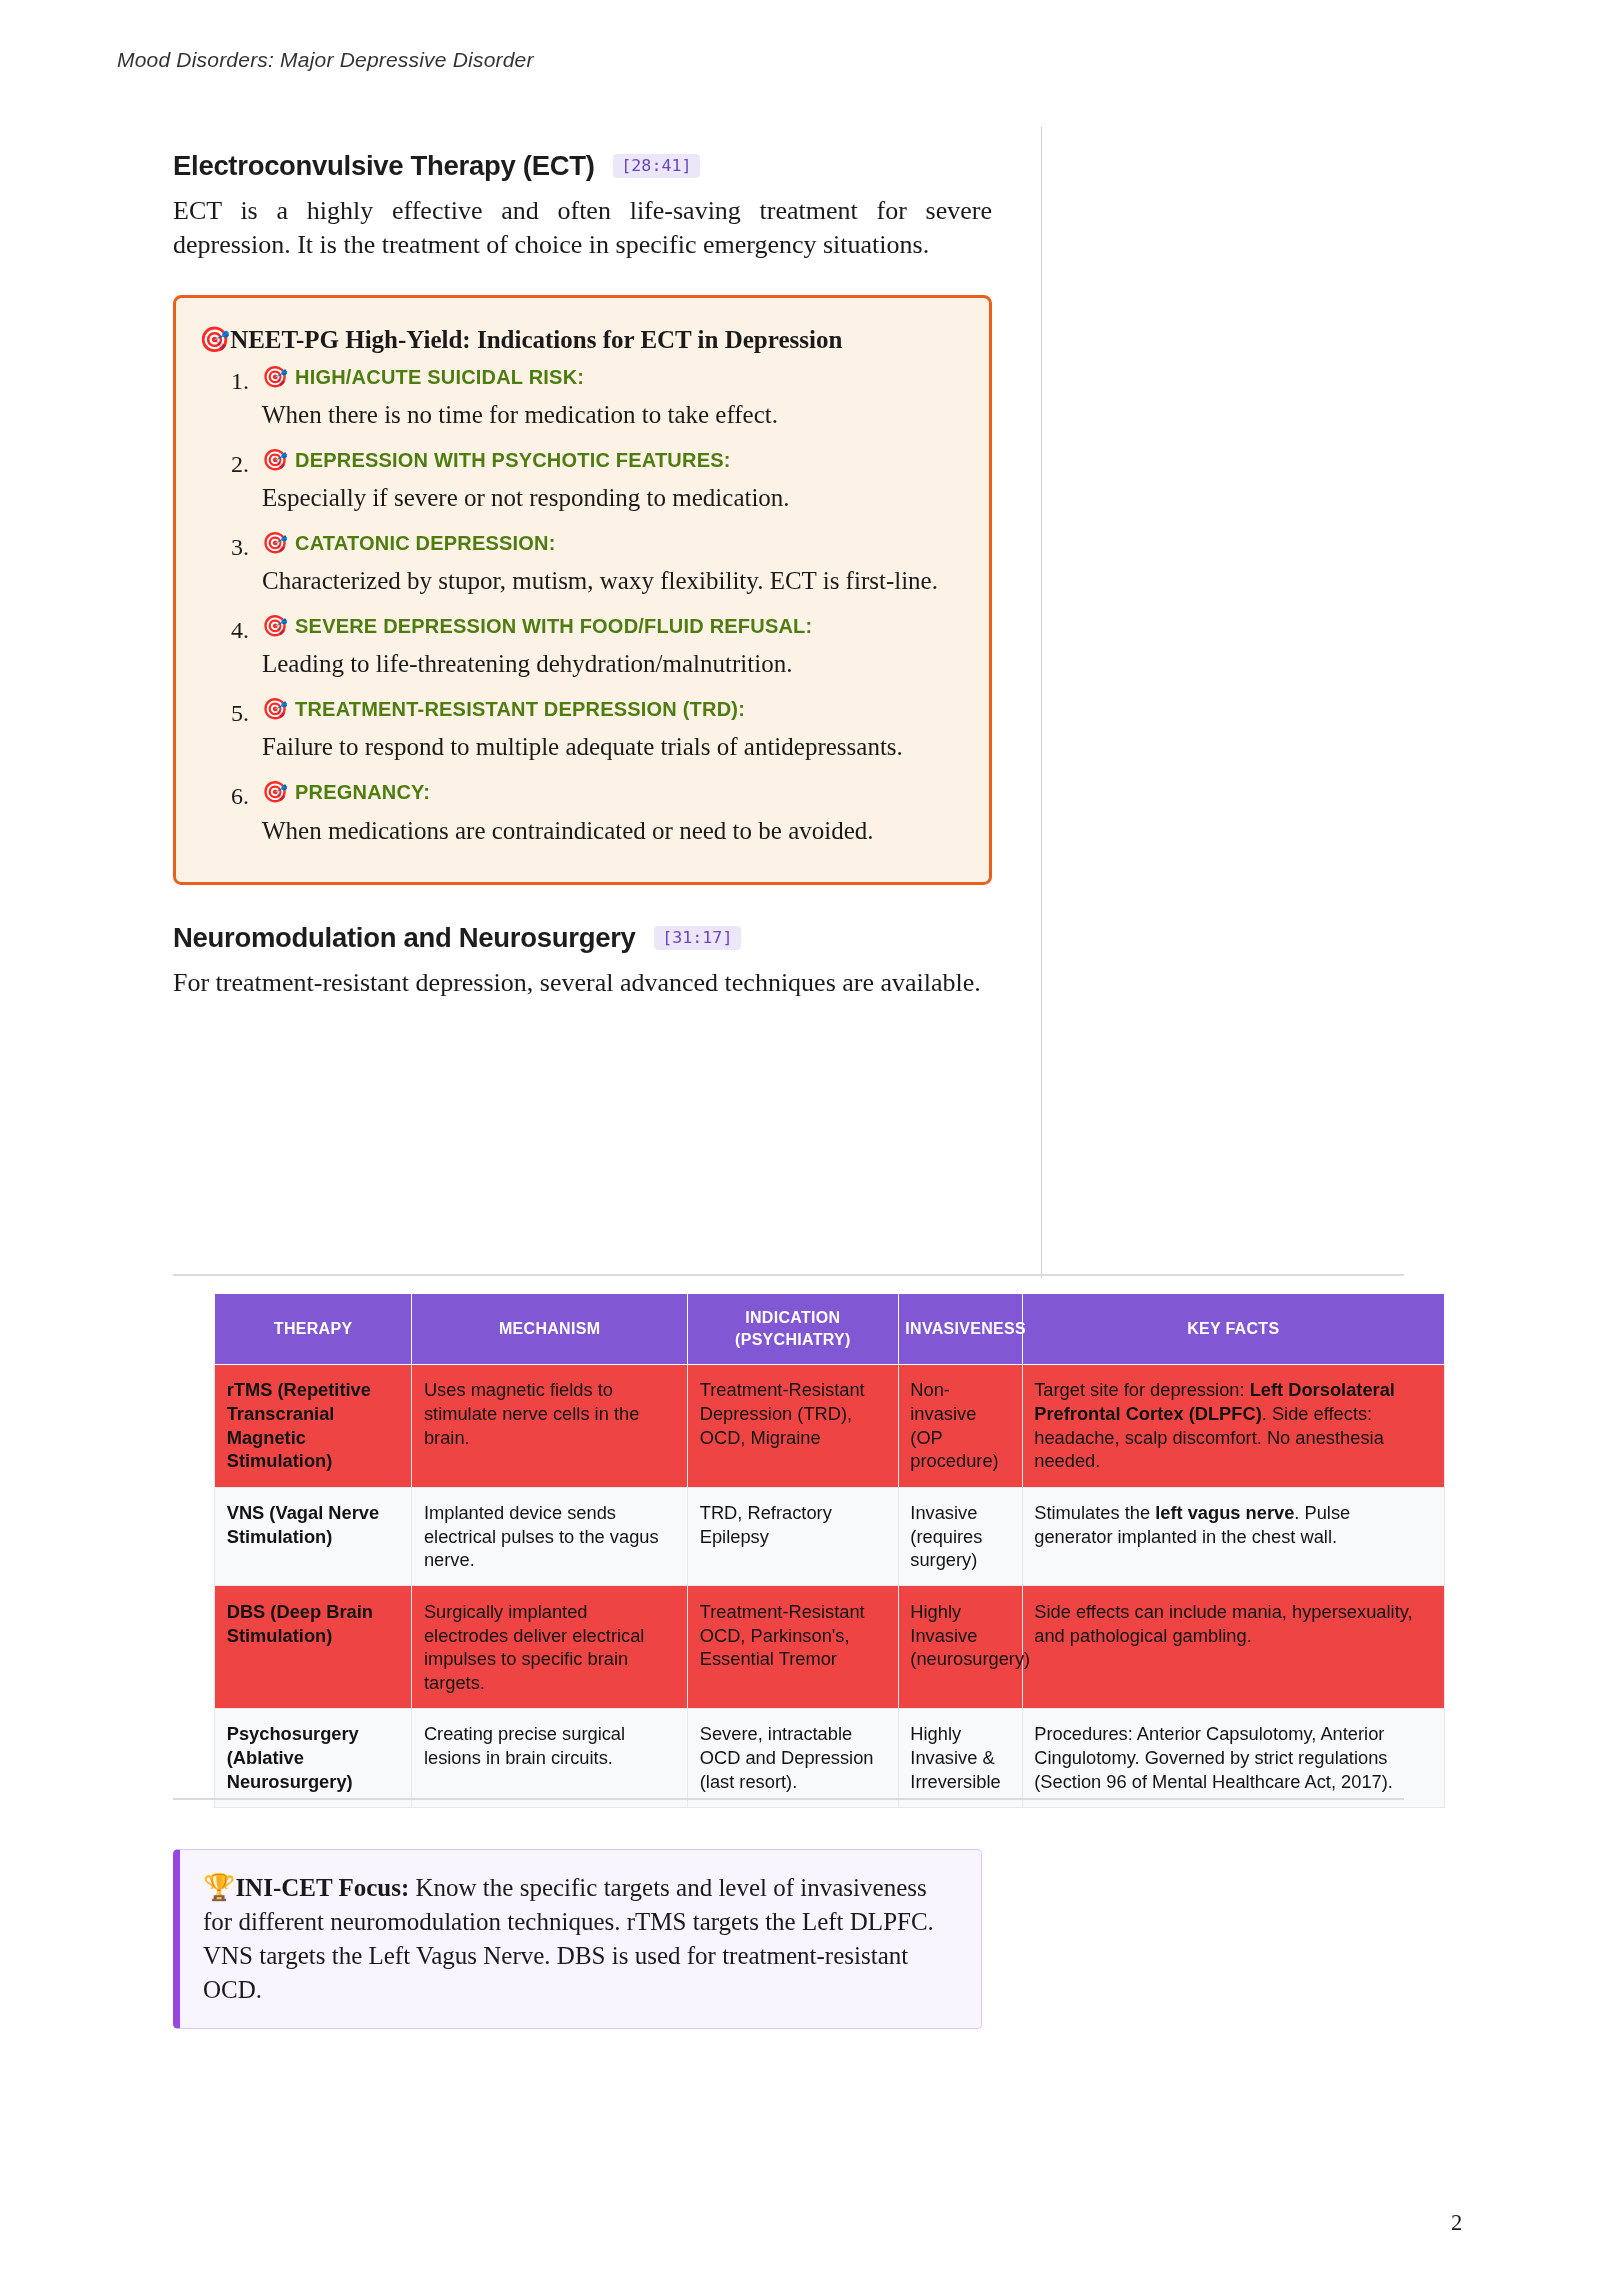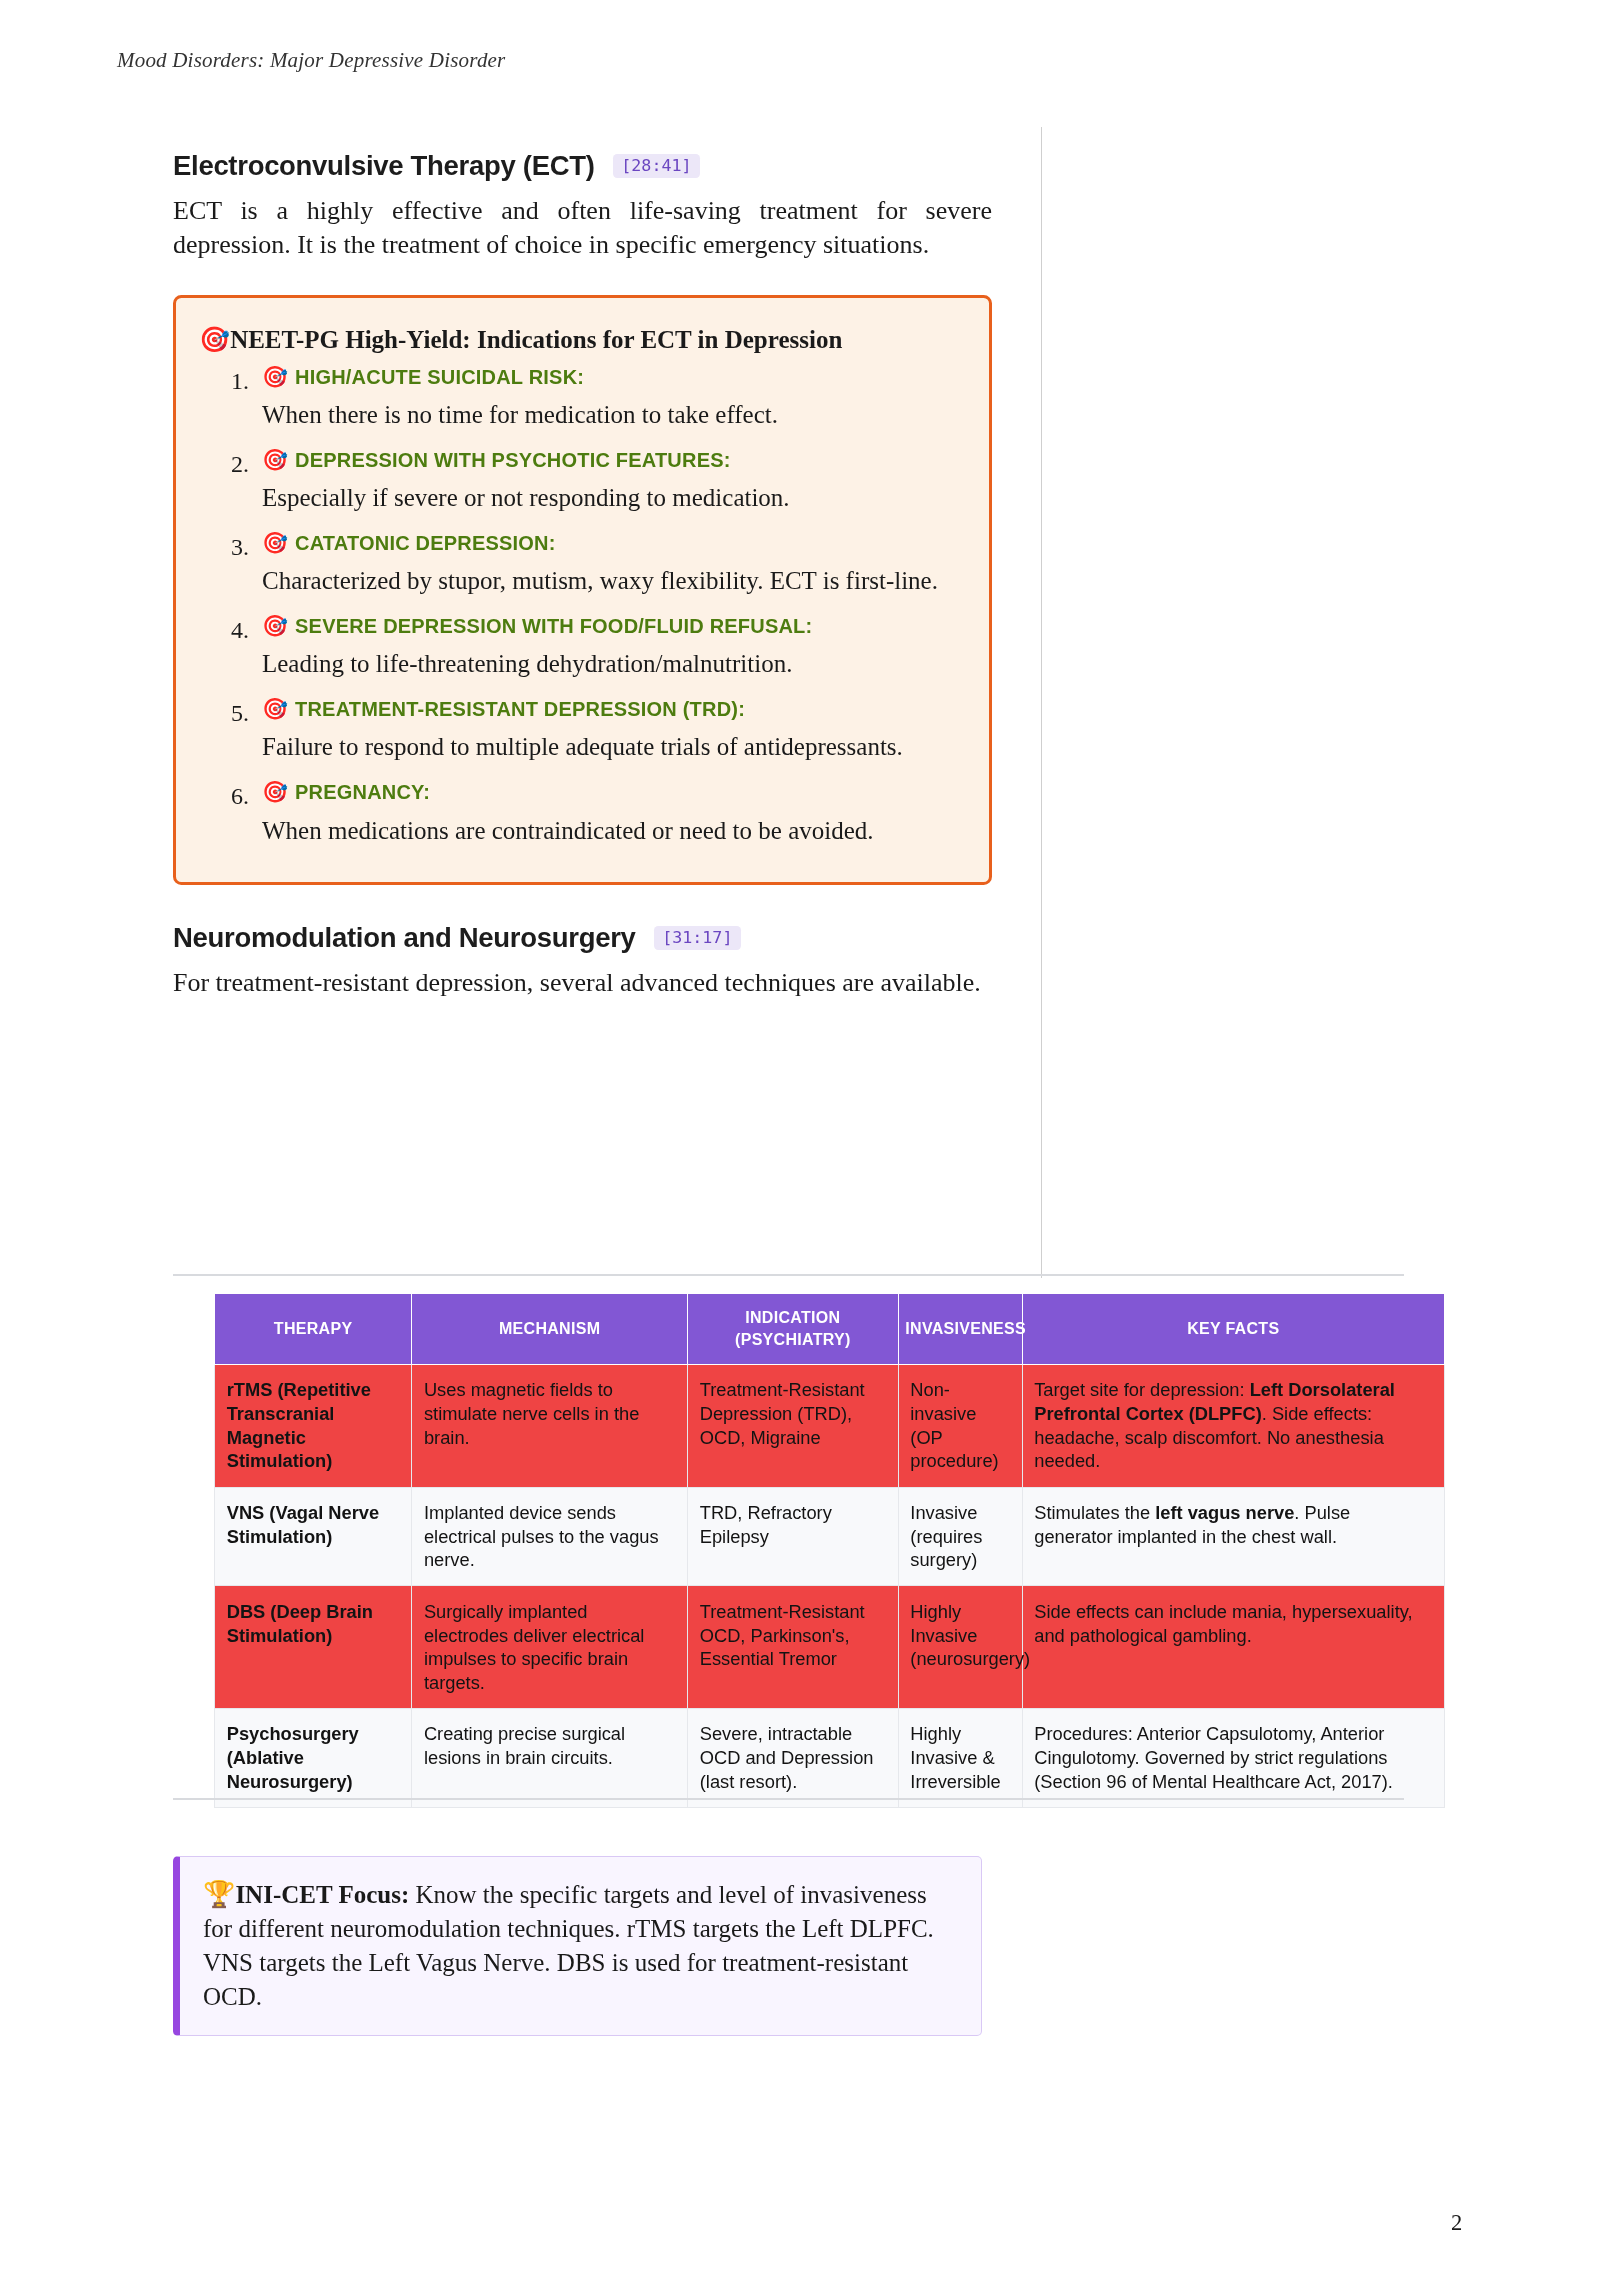--- a/index.html
+++ b/index.html
@@ -19,21 +19,21 @@
   .page {
     position: absolute;
     inset: 0;
   }
 
   
   .running-header {
     position: absolute;
     left: 117px;
     top: 48px;
-    font-family: Liberation Serif, serif;
+    font-family: Liberation Sans, sans-serif;
     font-style: italic;
     font-size: 21px;
     color: #333333;
     letter-spacing: 0.2px;
   }
 
   
   .col {
     position: absolute;
     left: 173px;
@@ -209,21 +209,20 @@
     position: absolute;
     left: 173px;
     top: 1849px;
     width: 809px;
     box-sizing: border-box;
     background: #f9f5ff;
     border: 1.7px solid #d9c8f5;
     border-left: 7.5px solid #9747e0;
     border-radius: 5px;
     padding: 20px 25px 22px 23px;
-    margin-top: 7px;
   }
   .callout-purple p {
     margin: 0;
     font-size: 25px;
     line-height: 1.35;
     color: #1a1a1a;
   }
   .callout-purple .cp-label {
     font-weight: bold;
   }

